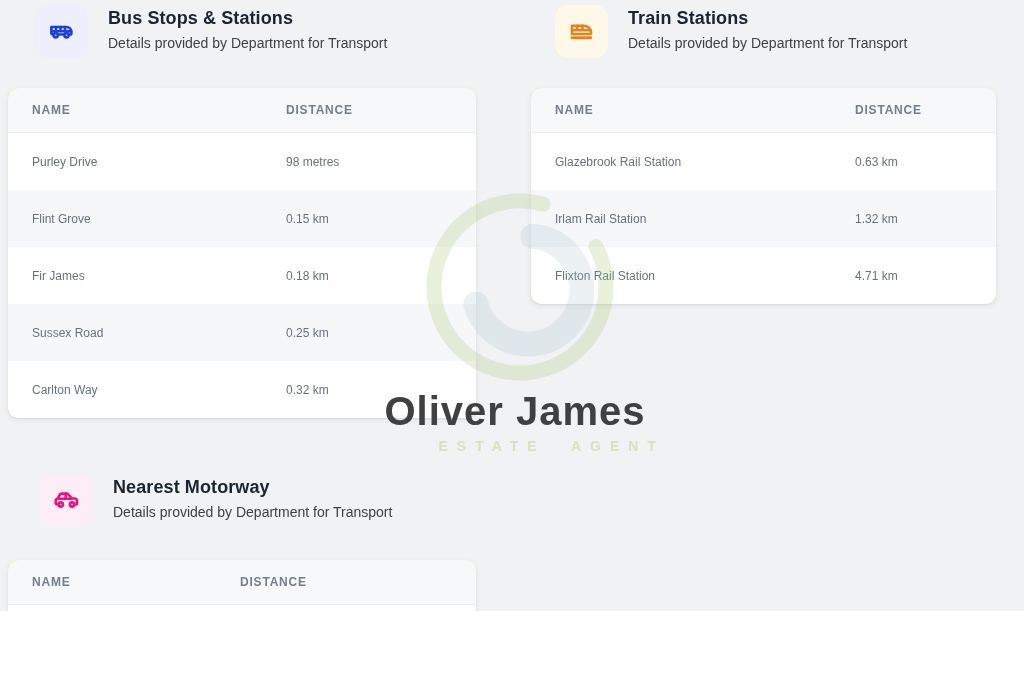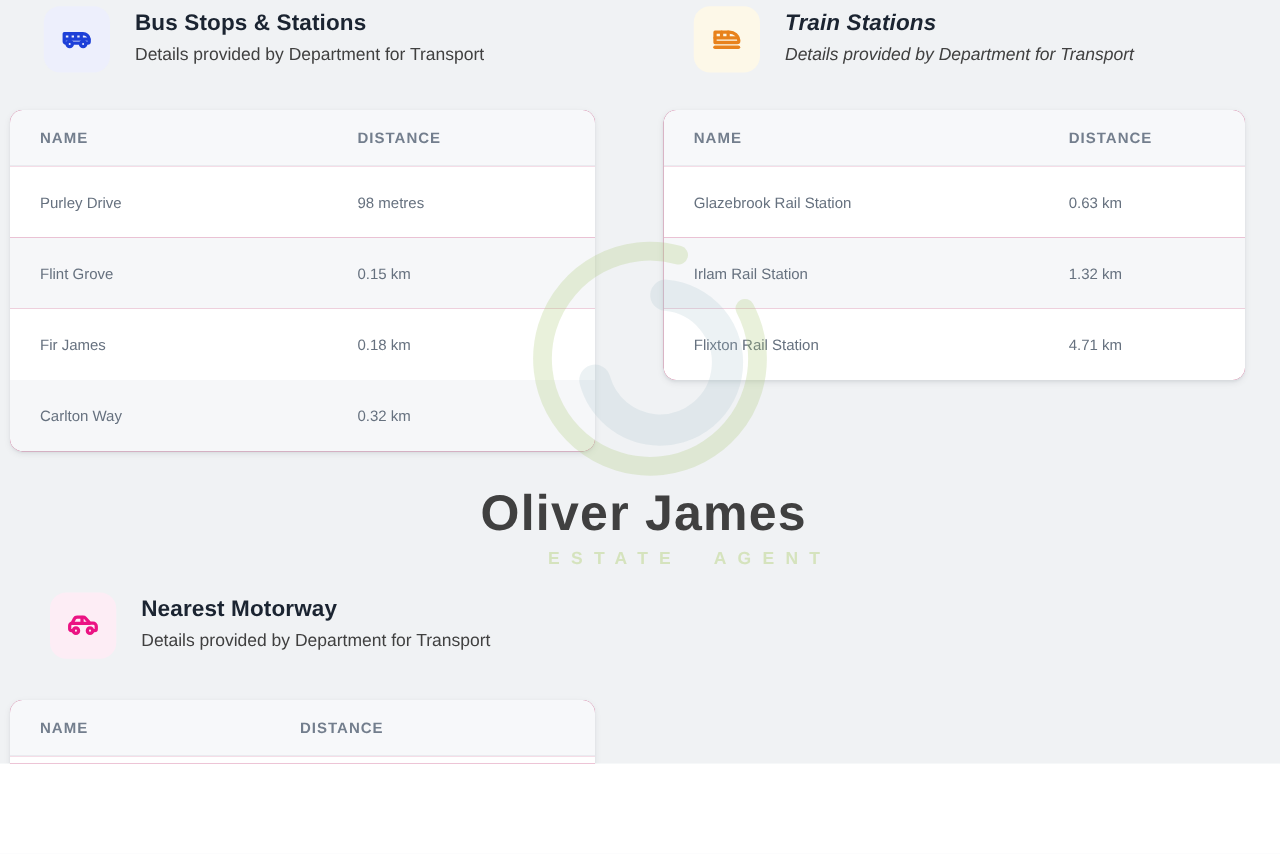--- a/index.html
+++ b/index.html
@@ -8,21 +8,21 @@
 
   
   .sec-head{position:absolute;display:flex;gap:20px;align-items:flex-start;}
   .icon-box{width:53px;height:53px;border-radius:13px;display:flex;align-items:center;justify-content:center;flex:0 0 auto;}
   .icon-box svg{width:30px;height:30px;display:block;}
   .sec-titles{padding-top:3px;}
   .sec-title{font-size:18px;font-weight:700;color:#1b2431;letter-spacing:.1px;}
   .sec-subtitle{font-size:14px;color:#404040;margin-top:6px;}
 
   
-  .card{position:absolute;background:#be185d;border-radius:10px;overflow:hidden;
+  .card{position:absolute;background:#fde047;border-radius:10px;overflow:hidden;
         box-shadow:0 1px 2px rgba(16,24,40,.05),0 2px 6px rgba(16,24,40,.07);}
   .thead{position:relative;height:44px;background:#f7f8fa;border-bottom:1px solid #e9ebef;}
   .thead span{position:absolute;top:50%;transform:translateY(-50%);
         font-size:12px;font-weight:700;letter-spacing:.8px;color:#737e8d;}
   .col-name{left:24px;}
   .col-dist{left:var(--col2);}
   .tbody{position:relative;}
   .trow{position:relative;height:57px;background:#ffffff;}
   .tbody > div.trow:nth-of-type(even){background:#f6f7f9;}
   .trow span{position:absolute;top:50%;transform:translateY(-50%);
@@ -32,21 +32,21 @@
   .watermark{position:absolute;inset:0;z-index:10;pointer-events:none;}
   .wm-logo{position:absolute;left:412px;top:180px;}
   .wm-brand{position:absolute;left:365px;top:391px;width:300px;text-align:center;
         font-size:40px;font-weight:700;letter-spacing:1px;color:#404040;line-height:1;}
   .wm-tagline{position:absolute;left:365px;top:439px;width:300px;text-align:right;
         font-size:14px;font-weight:700;letter-spacing:9px;word-spacing:13px;
         padding-left:9px;box-sizing:border-box;color:#d5e3bd;line-height:1;}
 
   
   #head-bus{left:35px;top:5px;}
-  #head-train{left:555px;top:5px;font-style:italic;}
+  #head-train{left:555px;top:5px;}
   #head-motorway{left:40px;top:474px;}
   #card-bus{left:8px;top:88px;width:468px;--col2:278px;}
   #card-train{left:531px;top:88px;width:465px;--col2:324px;}
   #card-motorway{left:8px;top:560px;width:468px;--col2:232px;}
 </style>
 </head>
 <body>
 
 <div class="page">
 
@@ -109,20 +109,24 @@
         <div class="trow">
           <span class="col-name">Flint Grove</span>
           <span class="col-dist">0.15 km</span>
         </div>
 
         <div class="trow">
           <span class="col-name">Fir James</span>
           <span class="col-dist">0.18 km</span>
         </div>
 
+        <div class="trow">
+          <span class="col-name">Sussex Road</span>
+          <span class="col-dist">0.25 km</span>
+        </div>
 
         <div class="trow">
           <span class="col-name">Carlton Way</span>
           <span class="col-dist">0.32 km</span>
         </div>
       </div>
   </div>
 
   <div class="card" id="card-train">
     <div class="thead">

